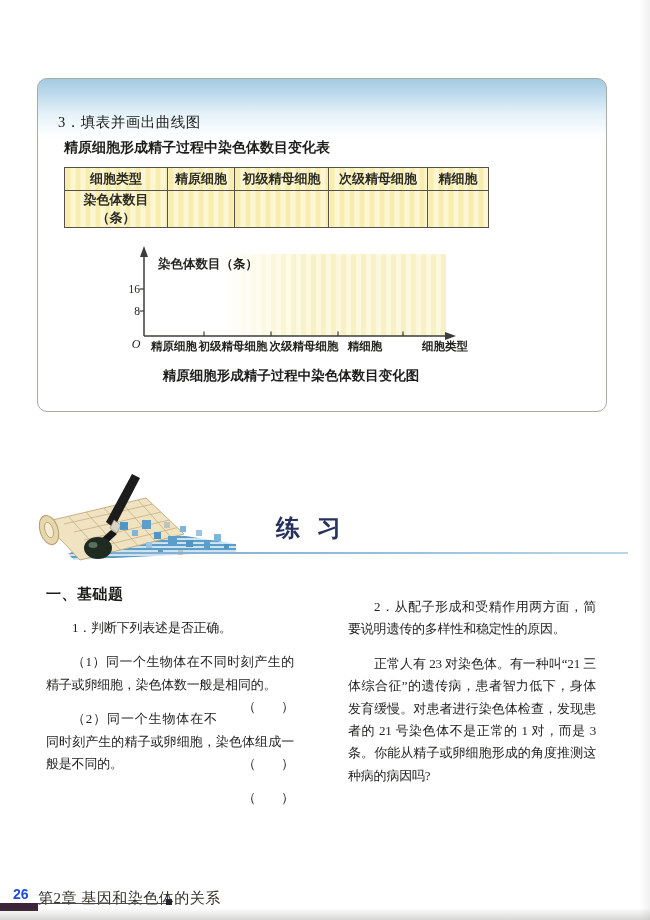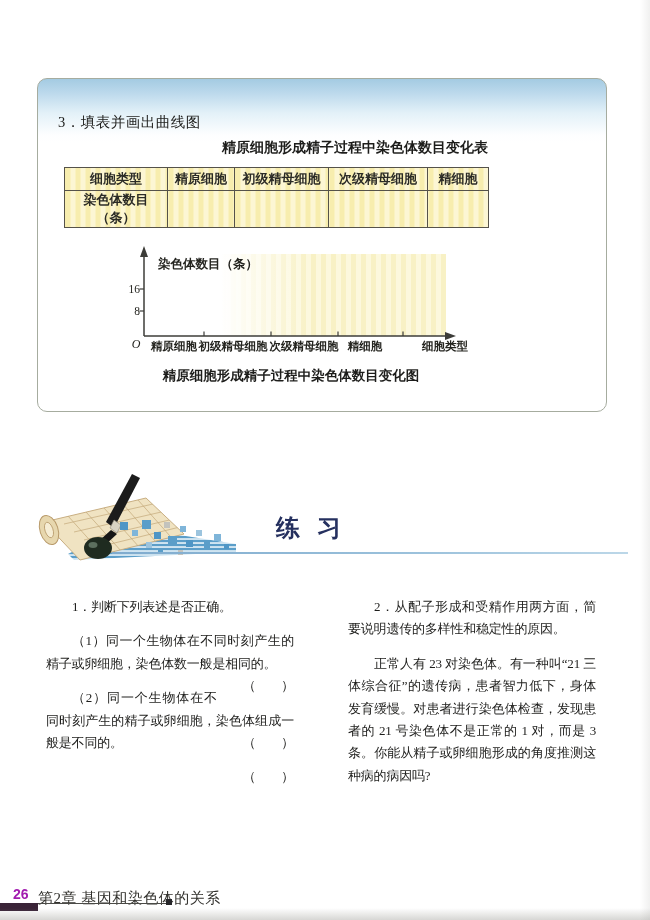--- a/index.html
+++ b/index.html
@@ -9,21 +9,21 @@
     font-family:"Liberation Serif","DejaVu Serif",serif;
     color:#1d1d1b;
   }
   
   .ex-box{
     position:absolute;left:37px;top:78px;width:570px;height:334px;
     border:1.5px solid #a6ac9f;border-radius:10px;box-sizing:border-box;
     background:linear-gradient(180deg,#a4cbe2 0px,#bcd9ec 14px,#e3f1f8 34px,#fdfeff 56px,#ffffff 64px);
   }
   .ex-prompt{position:absolute;left:20px;top:34px;font-size:14.5px;letter-spacing:.5px;}
-  .tbl-title{position:absolute;left:26px;top:60px;width:424px;text-align:right;font-size:14px;font-weight:700;}
+  .tbl-title{position:absolute;left:26px;top:60px;width:424px;text-align:left;font-size:14px;font-weight:700;}
   table.fill-table{
     position:absolute;left:26px;top:88px;width:424px;
     border-collapse:collapse;table-layout:fixed;
     border:1.5px solid #55524a;
   }
   table.fill-table th,table.fill-table td{
     border:1px solid #55524a;
     background:repeating-linear-gradient(90deg,#f7edae 0 5px,#fcf6d4 5px 10px);
     font-size:13px;font-weight:700;text-align:center;color:#2b2b26;
     padding:0;height:22px;
@@ -45,21 +45,21 @@
   .col{position:absolute;top:584px;width:272px;font-size:13px;line-height:22.4px;text-align:justify;letter-spacing:-0.2px;}
   .col-left{left:34px;}
   .col-right{left:336px;}
   .col h3{font-size:15px;font-weight:700;margin:0 0 6px 12px;line-height:21px;letter-spacing:.5px;}
   .col h3.gap{margin-top:9px;}
   .col p{margin:12px;text-indent:2em;}
   .blank{float:right;}
   
   .footer-bar{position:absolute;left:0;top:903px;width:38px;height:8px;background:#3a2438;}
   .page-num{position:absolute;left:13px;top:886px;font-family:"Liberation Sans","DejaVu Sans",sans-serif;
-    font-size:14px;font-weight:700;color:#a21caf;}
+    font-size:14px;font-weight:700;color:#1d4ed8;}
   .chapter{position:absolute;left:38px;top:889px;font-size:15px;color:#33322e;letter-spacing:.5px;}
   .footer-line{position:absolute;left:38px;top:903px;width:130px;height:1.2px;background:#4a4a46;}
   .footer-dot{position:absolute;left:166px;top:899px;width:6px;height:6px;background:#26262a;}
   .edge-bottom{position:absolute;left:0;top:908px;width:650px;height:12px;
     background:linear-gradient(180deg,rgba(255,255,255,0),rgba(140,140,132,.35));}
   .edge-right{position:absolute;right:0;top:0;width:10px;height:920px;
     background:linear-gradient(90deg,rgba(255,255,255,0),rgba(150,150,145,.14));}
 </style>
 </head>
 <body>
@@ -193,20 +193,21 @@
       <rect x="196" y="72" width="5" height="5" fill="#4f96c6"></rect>
       <rect x="150" y="78" width="5" height="5" fill="#c3c3bd"></rect>
       <rect x="130" y="76" width="5" height="5" fill="#5b9ec9"></rect>
     </g>
   </svg>
 
   <h2 class="lianxi">练 习</h2>
   <div class="blue-rule"></div>
 
   <div class="col col-left">
+    <h3>一、基础题</h3>
     <p>1．判断下列表述是否正确。</p>
     <p><span>（1）同一个生物体在不同时刻产生的精子或卵细胞，染色体数一般是相同的。</span><span class="blank">（　　）</span></p>
     <p><span>（2）同一个生物体在不同时刻产生的精子或卵细胞，染色体组成一般是不同的。</span><span class="blank">（　　）</span></p>
     <p><span class="blank">（　　）</span></p>
   </div>
 
   <div class="col col-right">
     <p>2．从配子形成和受精作用两方面，简要说明遗传的多样性和稳定性的原因。</p>
     <p>正常人有 23 对染色体。有一种叫“21 三体综合征”的遗传病，患者智力低下，身体发育缓慢。对患者进行染色体检查，发现患者的 21 号染色体不是正常的 1 对，而是 3 条。你能从精子或卵细胞形成的角度推测这种病的病因吗?</p>
   </div>

